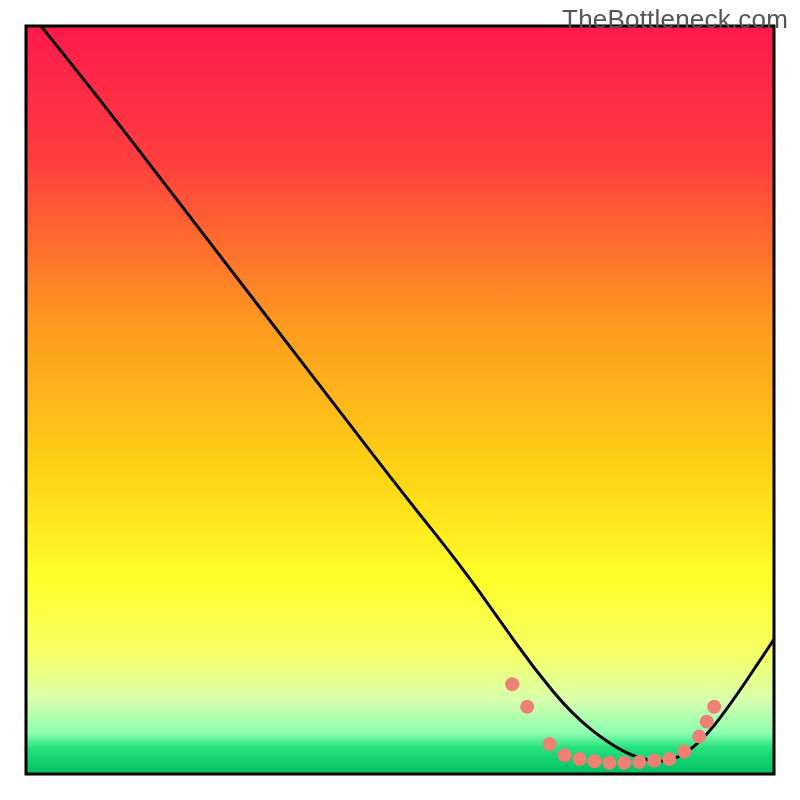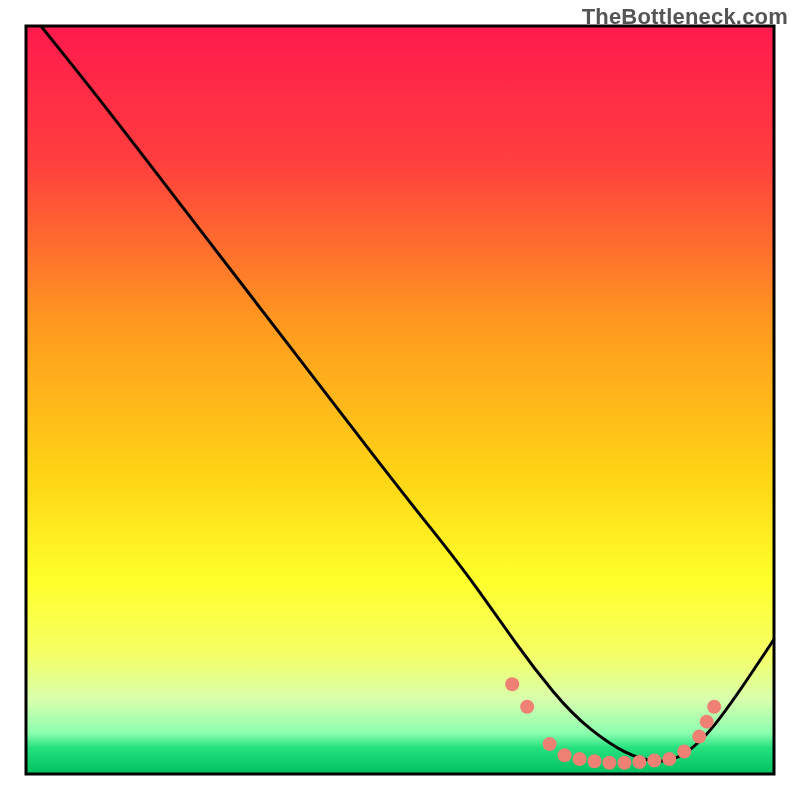--- a/index.html
+++ b/index.html
@@ -13,22 +13,22 @@
   }
   .frame {
     position: relative;
     width: 800px;
     height: 800px;
   }
   .watermark {
     position: absolute;
     top: 4px;
     right: 12px;
-    font-size: 22px;
-    font-weight: 700;
+    font-size: 26px;
+    font-weight: 400;
     color: #555;
     letter-spacing: 0.2px;
     z-index: 10;
   }
   svg.plot {
     position: absolute;
     left: 0;
     top: 0;
     width: 800px;
     height: 800px;

